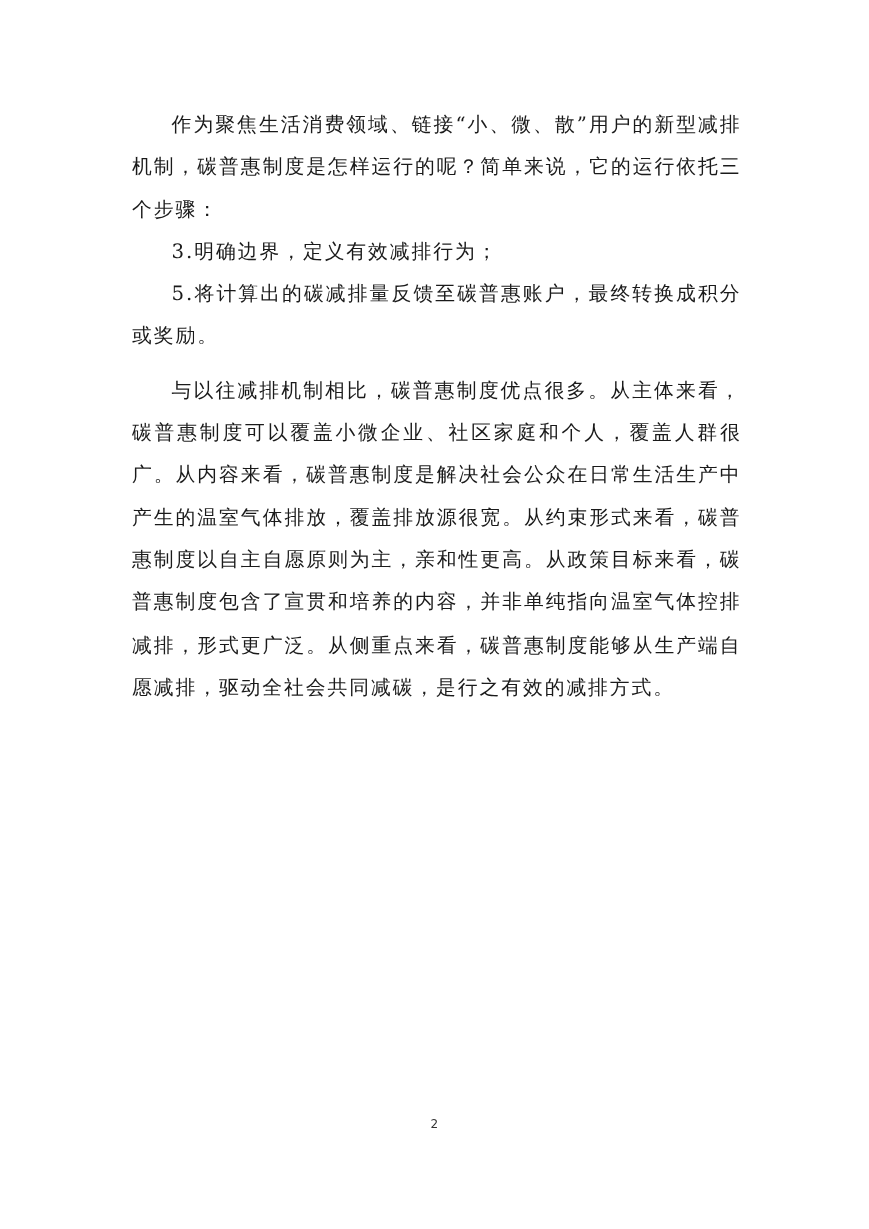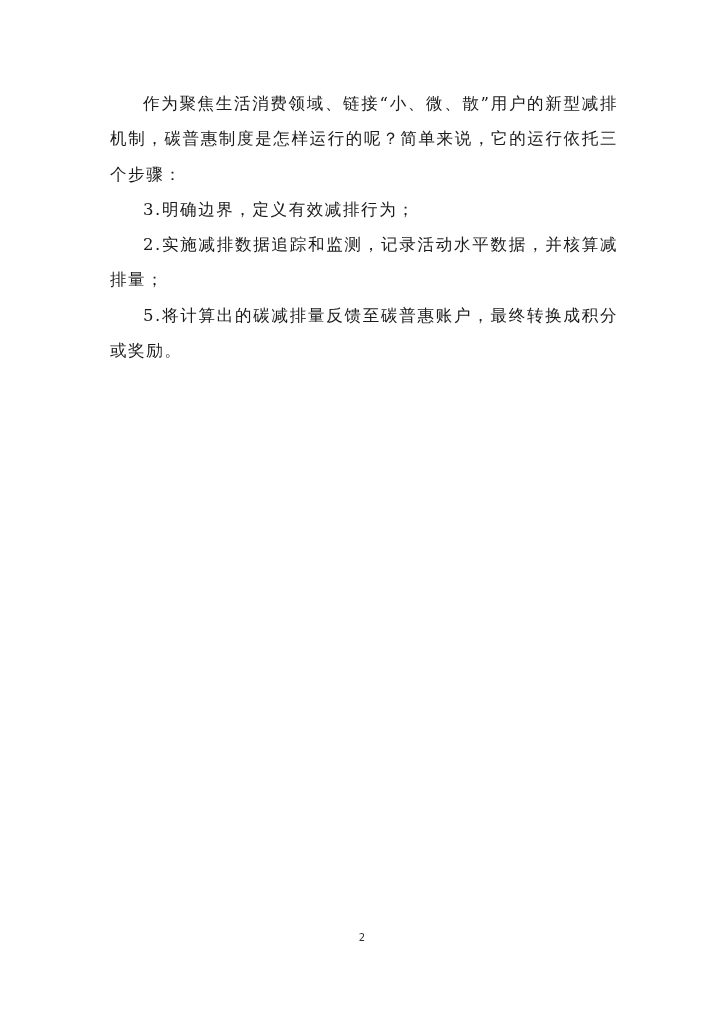--- a/index.html
+++ b/index.html
@@ -17,17 +17,17 @@
     font-family: "DejaVu Sans", "Liberation Sans", sans-serif; font-size: 10px; color: #333;
   }
 </style>
 </head>
 <body>
 
 <div class="page">
   <div class="content">
     <p class="para">作为聚焦生活消费领域、链接“小、微、散”用户的新型减排机制，碳普惠制度是怎样运行的呢？简单来说，它的运行依托三个步骤：</p>
     <p class="para">3.明确边界，定义有效减排行为；</p>
-    <p class="para">2.实施减排数据追踪和监测，记录活动水平数据，并核算减排量；</p>
     <p class="para">5.将计算出的碳减排量反馈至碳普惠账户，最终转换成积分或奖励。</p>
+    <p class="para gap-before">与以往减排机制相比，碳普惠制度优点很多。从主体来看，碳普惠制度可以覆盖小微企业、社区家庭和个人，覆盖人群很广。从内容来看，碳普惠制度是解决社会公众在日常生活生产中产生的温室气体排放，覆盖排放源很宽。从约束形式来看，碳普惠制度以自主自愿原则为主，亲和性更高。从政策目标来看，碳普惠制度包含了宣贯和培养的内容，并非单纯指向温室气体控排减排，形式更广泛。从侧重点来看，碳普惠制度能够从生产端自愿减排，驱动全社会共同减碳，是行之有效的减排方式。</p>
   </div>
   <div class="page-number">2</div>
 </div>
 
 </body></html>

